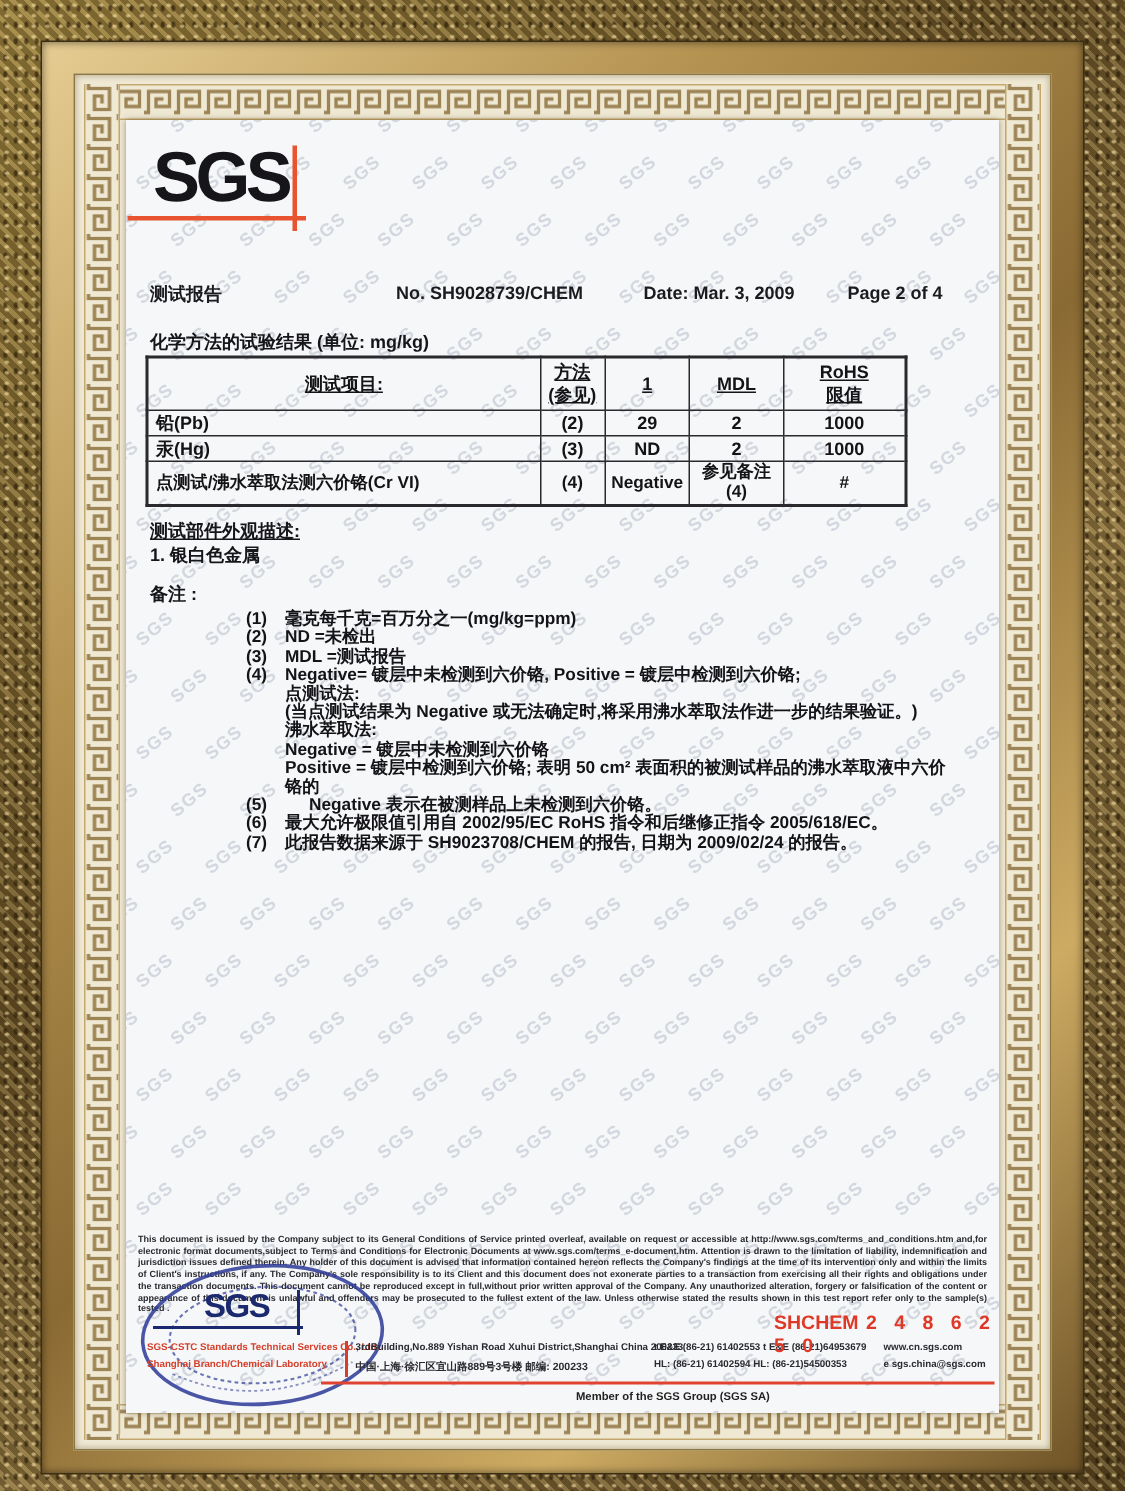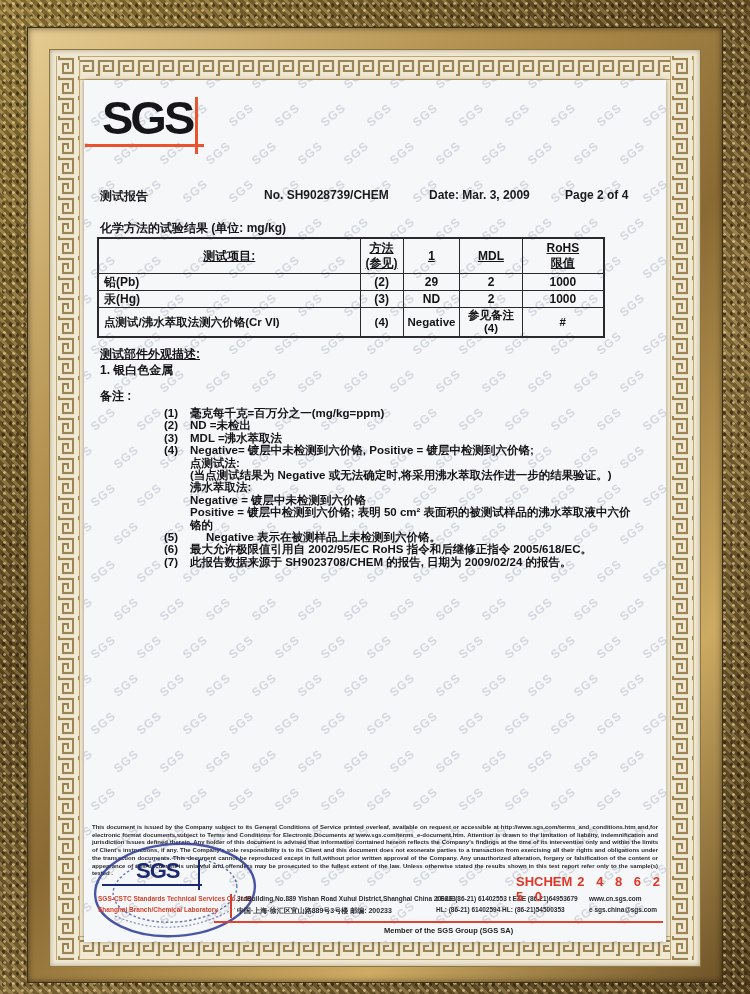--- a/index.html
+++ b/index.html
@@ -538,21 +538,21 @@
         </div>
         <div class="note-row">
           <span class="note-num">(2)</span>
           <div class="note-lines">
             <div>ND =未检出</div>
           </div>
         </div>
         <div class="note-row">
           <span class="note-num">(3)</span>
           <div class="note-lines">
-            <div>MDL =沸水萃取法</div>
+            <div>MDL =测试报告</div>
           </div>
         </div>
         <div class="note-row">
           <span class="note-num">(4)</span>
           <div class="note-lines">
             <div>Negative= 镀层中未检测到六价铬, Positive = 镀层中检测到六价铬;</div>
             <div>点测试法:</div>
             <div>(当点测试结果为 Negative 或无法确定时,将采用沸水萃取法作进一步的结果验证。)</div>
             <div>沸水萃取法:</div>
             <div>Negative = 镀层中未检测到六价铬</div>

